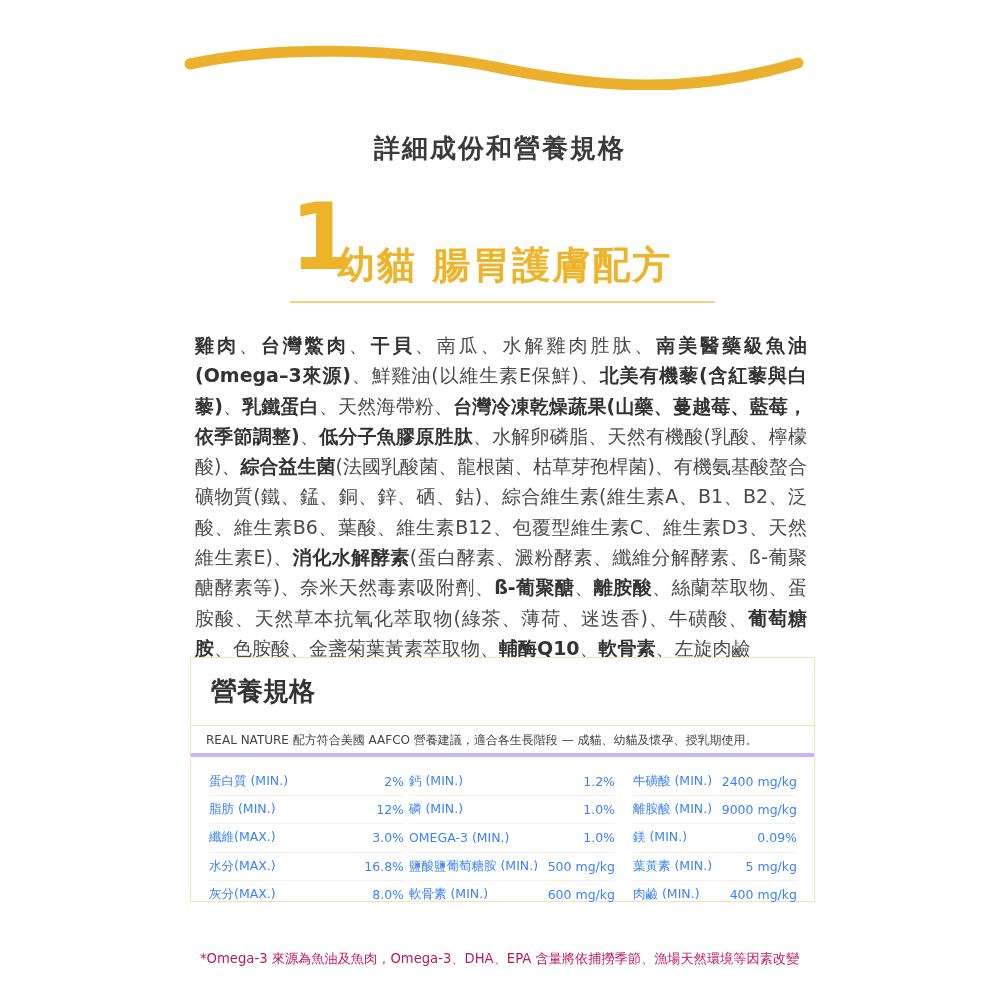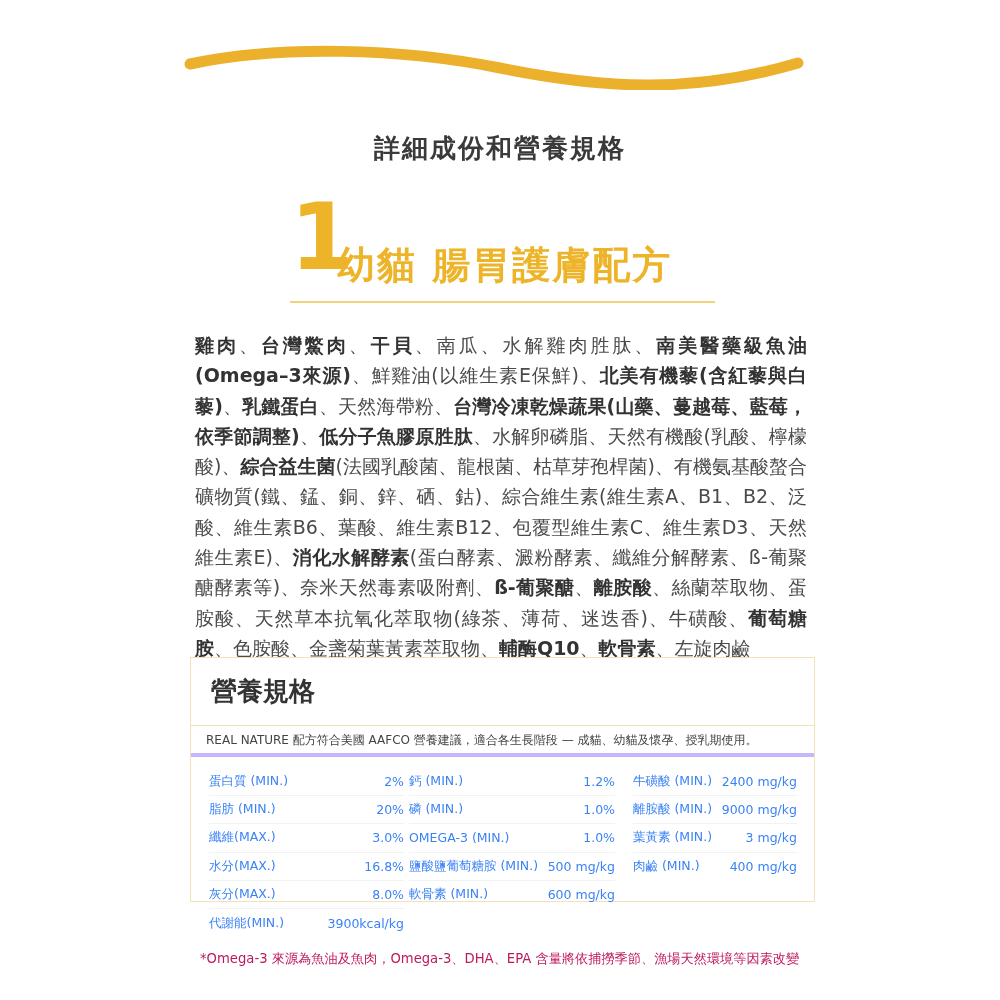--- a/index.html
+++ b/index.html
@@ -80,37 +80,33 @@
   <div class="spec-head">營養規格</div>
   <div class="spec-sub">REAL NATURE 配方符合美國 AAFCO 營養建議，適合各生長階段 — 成貓、幼貓及懷孕、授乳期使用。</div>
   <div class="spec-table">
     <div class="col col1">
         <div class="row">
           <span>蛋白質 (MIN.)</span>
           <span class="val">2%</span>
         </div>
         <div class="row">
           <span>脂肪 (MIN.)</span>
-          <span class="val">20%</span>
+          <span class="val">12%</span>
         </div>
         <div class="row">
           <span>纖維(MAX.)</span>
           <span class="val">3.0%</span>
         </div>
         <div class="row">
           <span>水分(MAX.)</span>
           <span class="val">16.8%</span>
         </div>
         <div class="row">
           <span>灰分(MAX.)</span>
           <span class="val">8.0%</span>
-        </div>
-        <div class="row">
-          <span>代謝能(MIN.)</span>
-          <span class="val">3900kcal/kg</span>
         </div>
       </div>
     <div class="col col2">
         <div class="row">
           <span>鈣 (MIN.)</span>
           <span class="val">1.2%</span>
         </div>
         <div class="row">
           <span>磷 (MIN.)</span>
           <span class="val">1.0%</span>
@@ -131,22 +127,26 @@
     <div class="col col3">
         <div class="row">
           <span>牛磺酸 (MIN.)</span>
           <span class="val">2400 mg/kg</span>
         </div>
         <div class="row">
           <span>離胺酸 (MIN.)</span>
           <span class="val">9000 mg/kg</span>
         </div>
         <div class="row">
+          <span>鎂 (MIN.)</span>
+          <span class="val">0.09%</span>
+        </div>
+        <div class="row">
           <span>葉黃素 (MIN.)</span>
-          <span class="val">3 mg/kg</span>
+          <span class="val">5 mg/kg</span>
         </div>
         <div class="row">
           <span>肉鹼 (MIN.)</span>
           <span class="val">400 mg/kg</span>
         </div>
       </div>
   </div>
 </div>
 
 <p class="footnote">*Omega-3 來源為魚油及魚肉，Omega-3、DHA、EPA 含量將依捕撈季節、漁場天然環境等因素改變</p>

